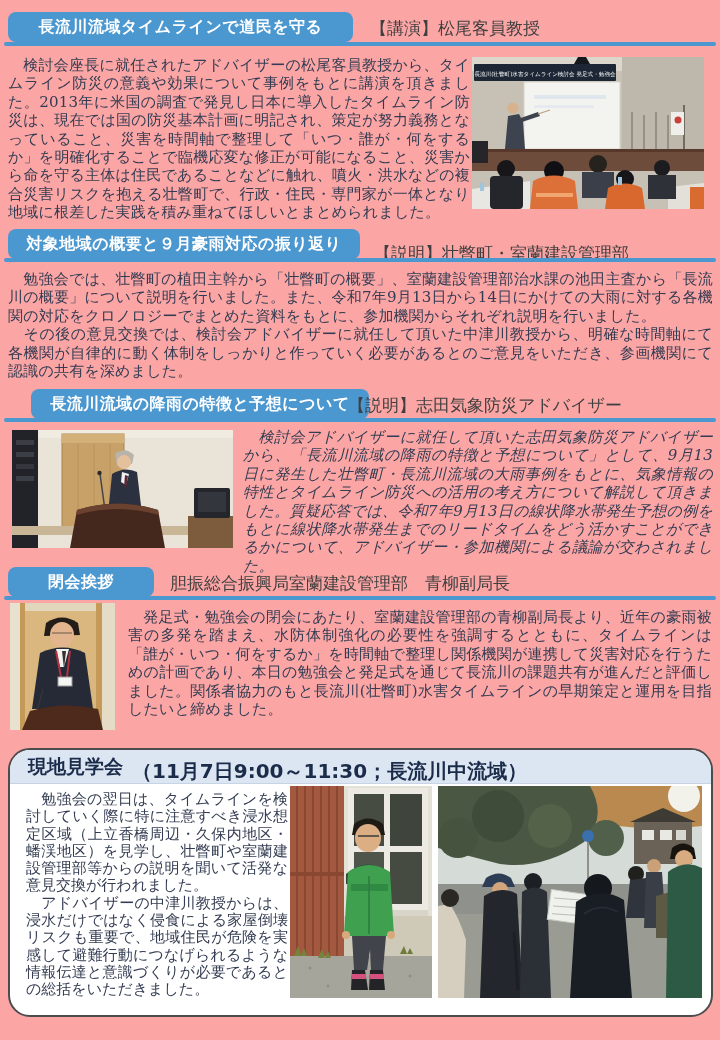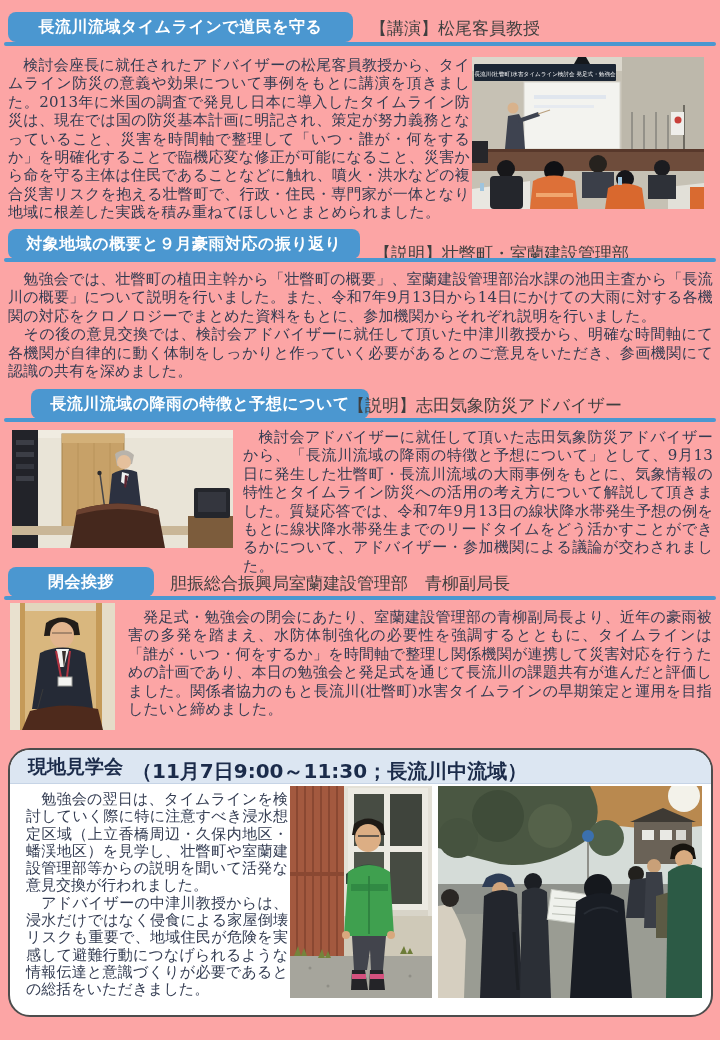--- a/index.html
+++ b/index.html
@@ -106,21 +106,21 @@
     <circle cx="87.5" cy="43" r="2.2" fill="#2b2b2e"></circle>
     <path d="M103 24 q10 -8 19 1 l-2 9 -15 2 z" fill="#b8b3ab"></path>
     <circle cx="112" cy="32" r="7" fill="#e5c09c"></circle>
     <path d="M96 84 L100 44 q13 -8 25 -2 l5 42 z" fill="#2c3140"></path>
     <path d="M110 42 l7 2 -3 11 -5 -3 z" fill="#eef0ef"></path>
     <path d="M113 45 l3 1 -2 12 -2 -1 z" fill="#5a2430"></path>
     <path d="M58 118 L65 80 q41 -13 81 0 l7 38 z" fill="#45281d"></path>
     <path d="M65 80 q41 -13 81 0 l1 5 q-41 -12 -83 0 z" fill="#6b4130"></path>
   </svg>
 
-  <div class="abs jp-body" style="left:243px;top:428px;width:470px;height:130px;">　検討会アドバイザーに就任して頂いた志田気象防災アドバイザーから、「長流川流域の降雨の特徴と予想について」として、9月13日に発生した壮瞥町・長流川流域の大雨事例をもとに、気象情報の特性とタイムライン防災への活用の考え方について解説して頂きました。質疑応答では、令和7年9月13日の線状降水帯発生予想の例をもとに線状降水帯発生までのリードタイムをどう活かすことができるかについて、アドバイザー・参加機関による議論が交わされました。</div>
+  <div class="abs jp-body" style="left:243px;top:428px;width:470px;height:130px;font-style:italic;">　検討会アドバイザーに就任して頂いた志田気象防災アドバイザーから、「長流川流域の降雨の特徴と予想について」として、9月13日に発生した壮瞥町・長流川流域の大雨事例をもとに、気象情報の特性とタイムライン防災への活用の考え方について解説して頂きました。質疑応答では、令和7年9月13日の線状降水帯発生予想の例をもとに線状降水帯発生までのリードタイムをどう活かすことができるかについて、アドバイザー・参加機関による議論が交わされました。</div>
 
   <div class="abs lbl" style="left:170px;top:572px;">胆振総合振興局室蘭建設管理部　青柳副局長</div>
   <div class="abs banner" style="left:8px;top:567px;width:146px;">閉会挨拶</div>
   <div class="abs rule" style="top:596px;"></div>
 
   <svg class="abs photo" style="left:10px;top:603px;" width="105" height="127" viewBox="0 0 105 127">
     <rect width="105" height="127" fill="#d9b77e"></rect>
     <rect x="0" y="0" width="10" height="127" fill="#e9e1cf"></rect>
     <rect x="10" width="5" height="127" fill="#c59a58"></rect>
     <rect x="86" width="6" height="127" fill="#c59a58"></rect>

